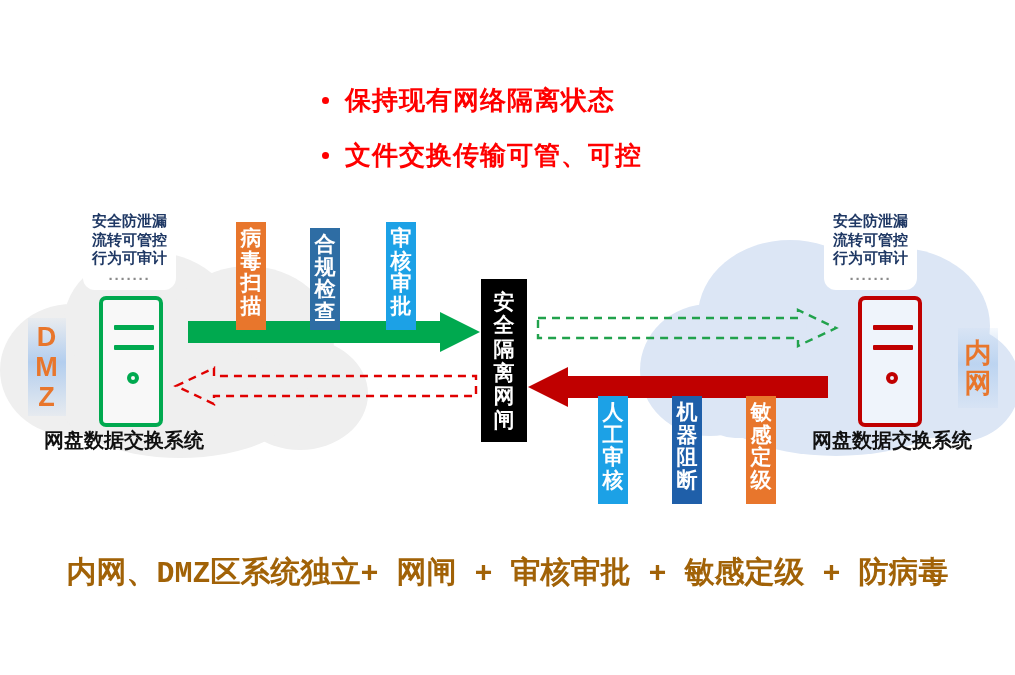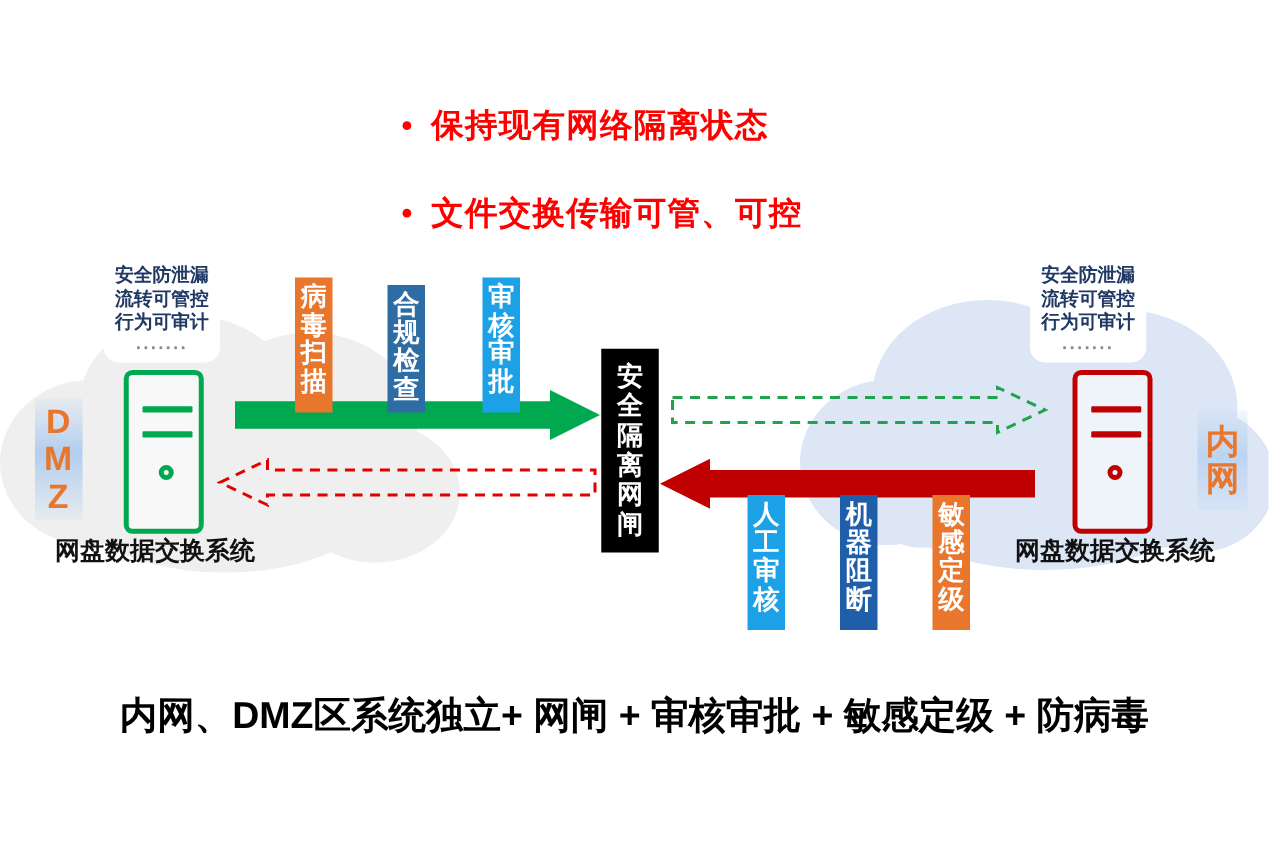--- a/index.html
+++ b/index.html
@@ -31,21 +31,21 @@
   }
   .bullet-dot {
     width: 7px;
     height: 7px;
     border-radius: 50%;
     background: #FF0000;
     margin-right: 16px;
     flex: 0 0 auto;
   }
   #bullet-1 { left: 322px; top: 83px; justify-content: space-between; }
-  #bullet-2 { left: 322px; top: 153px; }
+  #bullet-2 { left: 322px; top: 138px; }
 
   
   .cloud {
     position: absolute;
   }
   .cloud svg { display: block; }
 
   
   .zone-chip {
     position: absolute;
@@ -339,15 +339,15 @@
 
   <div id="gateway" style="background: rgb(0, 0, 0); color: rgb(255, 255, 255);">
     <span>安</span>
     <span>全</span>
     <span>隔</span>
     <span>离</span>
     <span>网</span>
     <span>闸</span>
   </div>
 
-  <div id="footer-line" style="color: #000000;">内网、DMZ区系统独立+ 网闸 + 审核审批 + 敏感定级 + 防病毒</div>
+  <div id="footer-line" style="color: #a16207; font-family: Liberation Mono, monospace;">内网、DMZ区系统独立+ 网闸 + 审核审批 + 敏感定级 + 防病毒</div>
 
 </div>
 
 </body></html>

